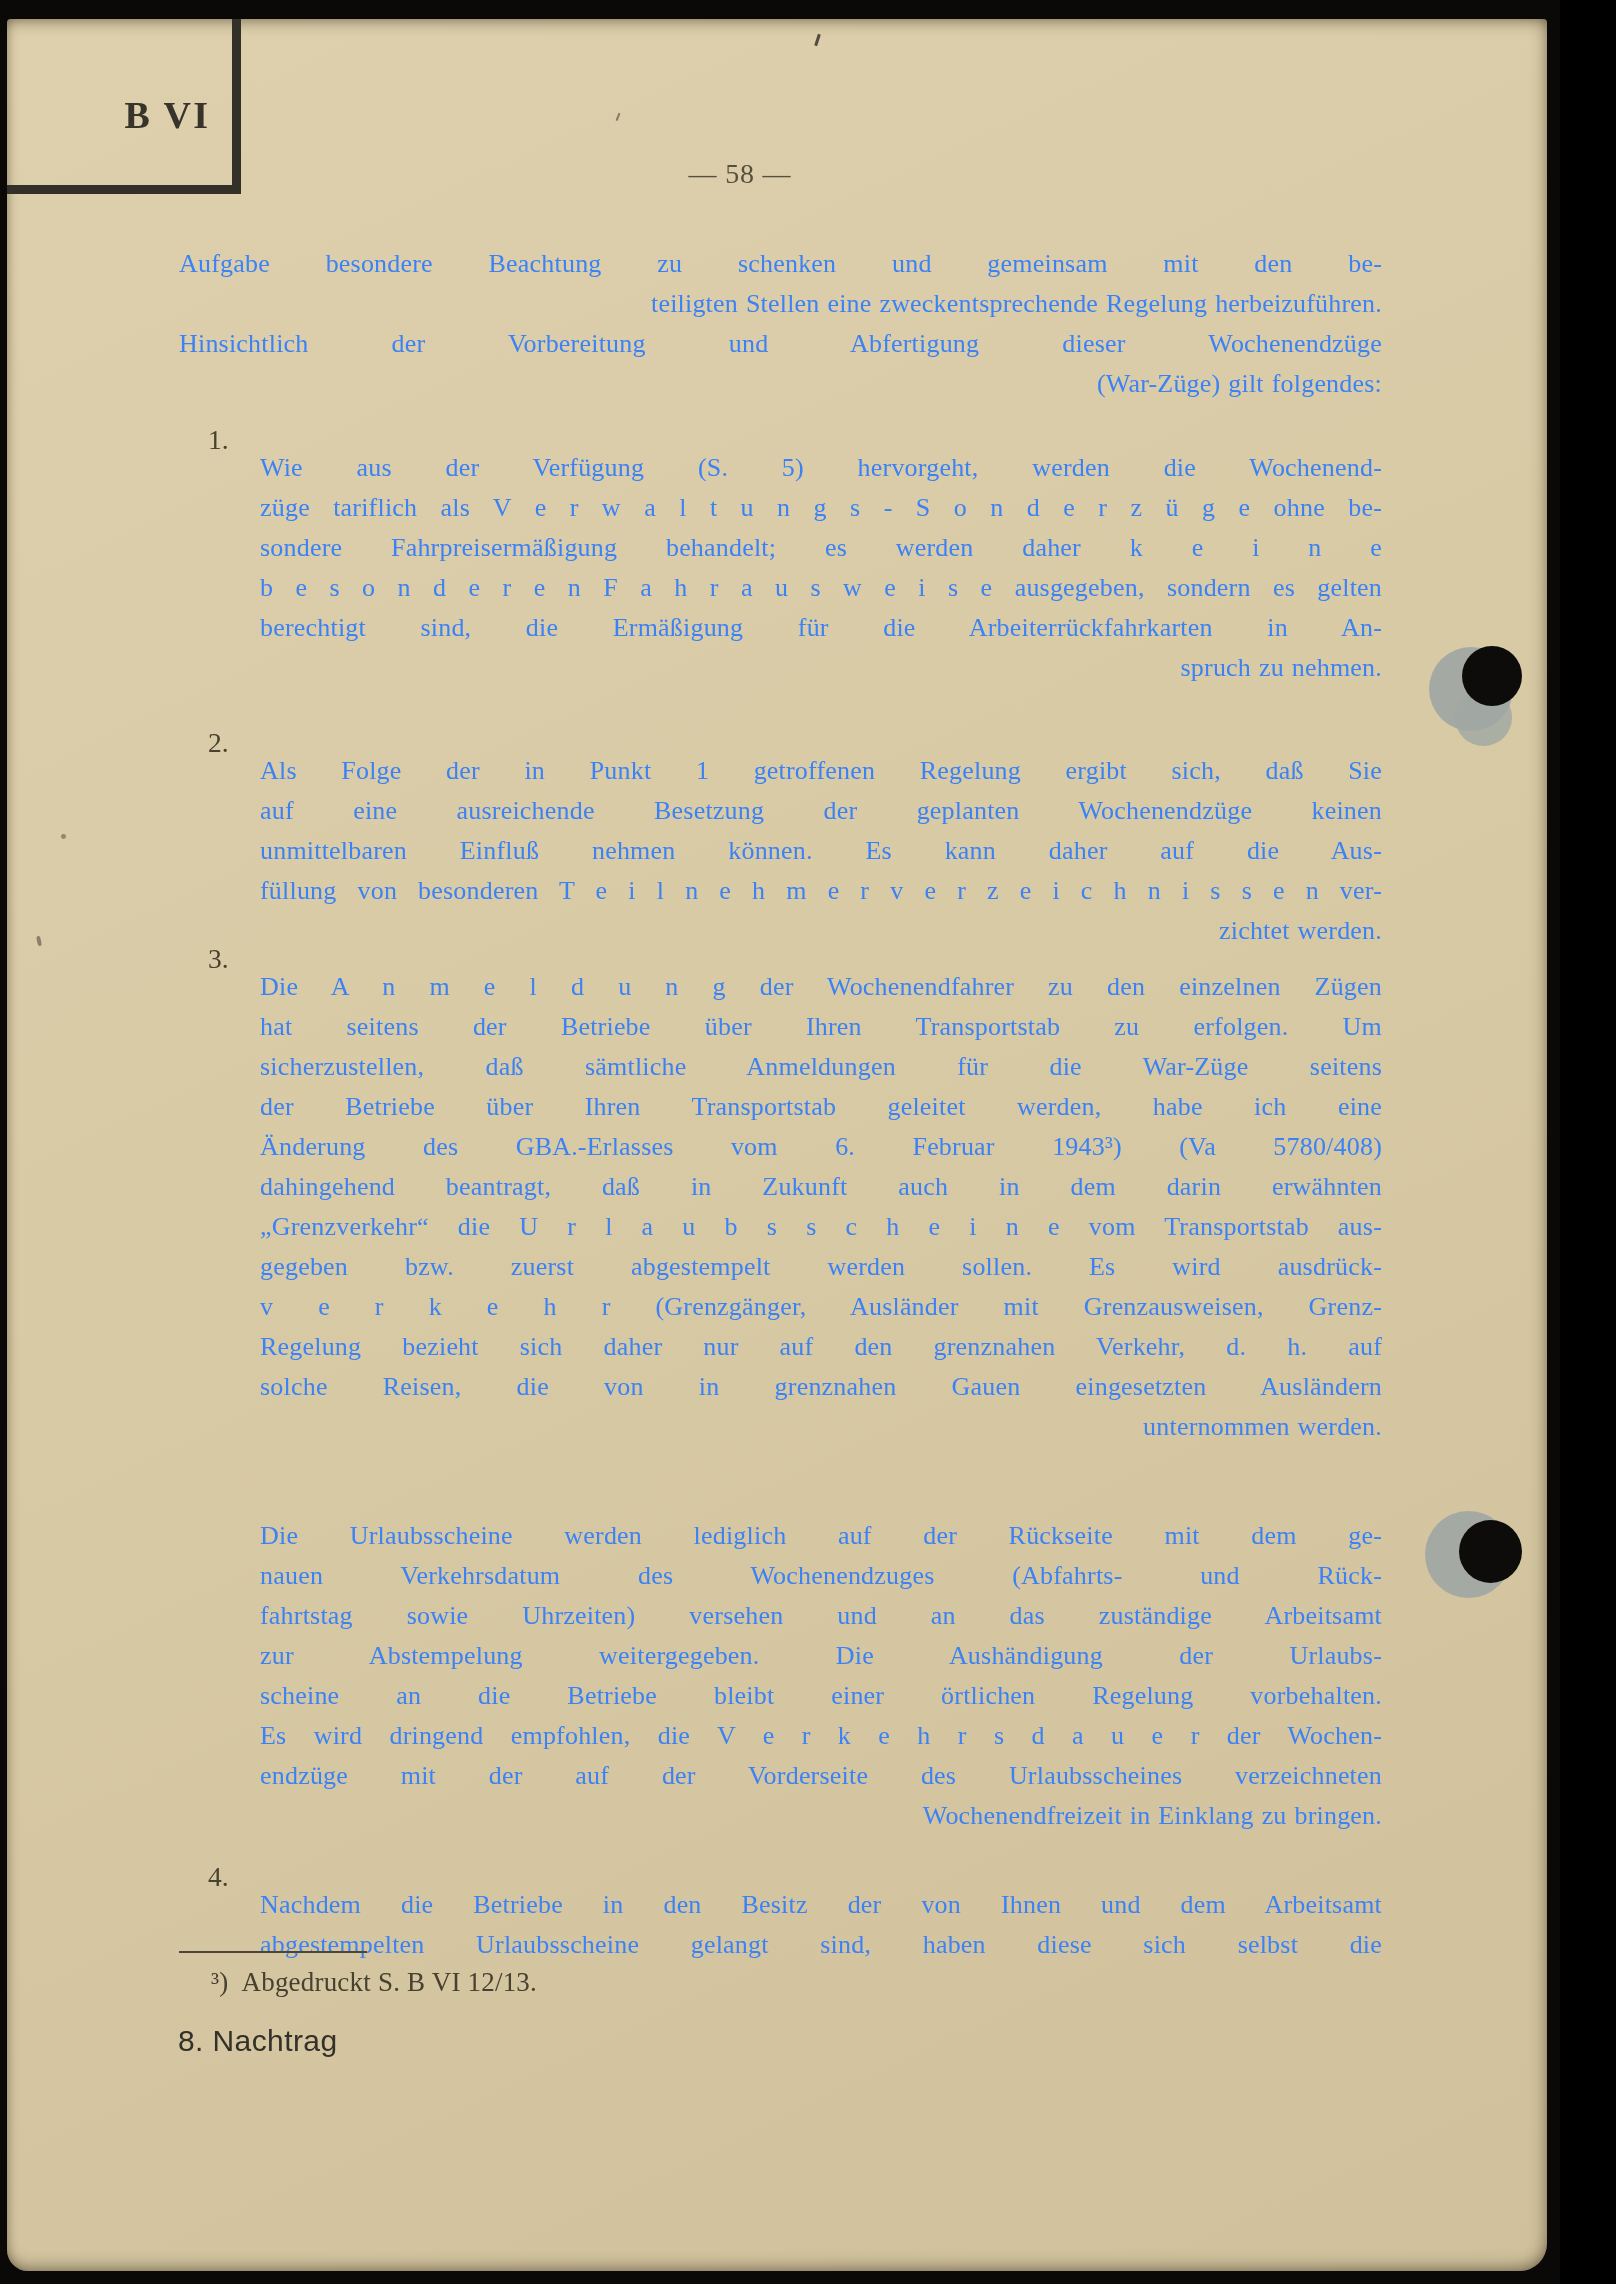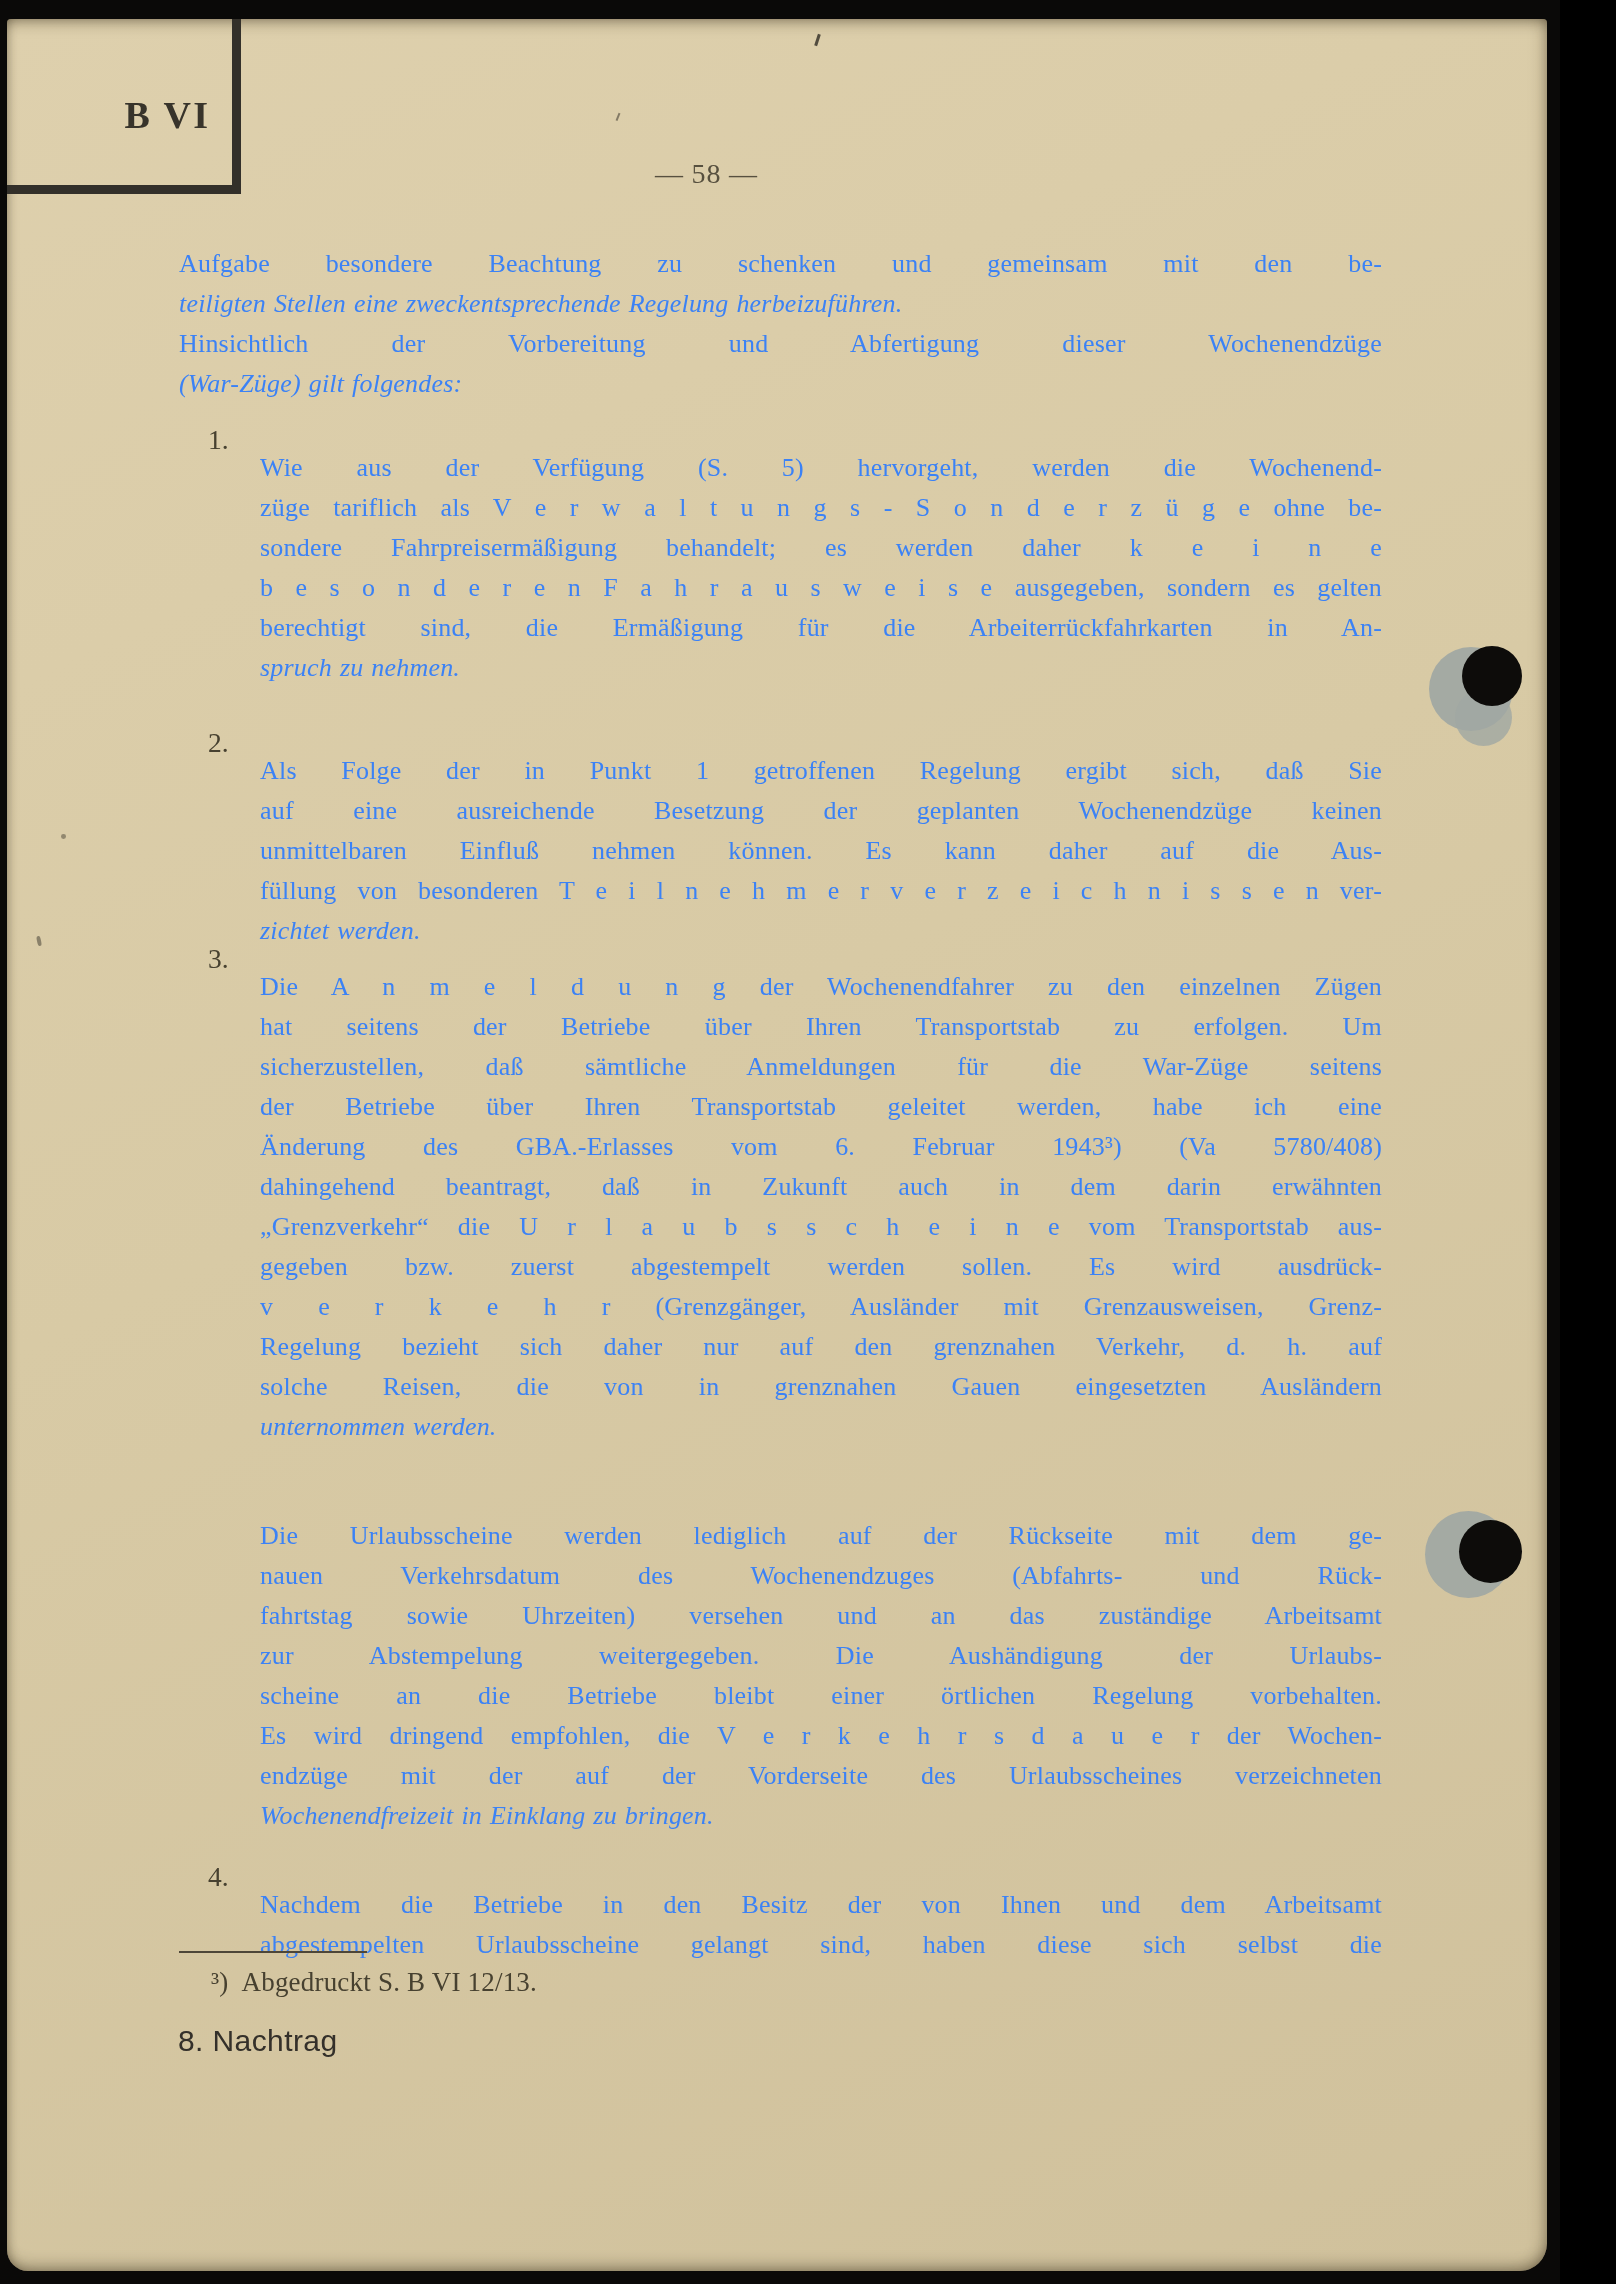--- a/index.html
+++ b/index.html
@@ -20,30 +20,30 @@
   }
   .section-box {
     position:absolute; left:6.5px; top:19.4px; width:225px; height:166px;
     border-right:9px solid #33302a; border-bottom:9px solid #33302a;
   }
   .section-label {
     position:absolute; left:118px; top:74px;
     font-weight:bold; font-size:38px; letter-spacing:2.4px; color:#38342b;
   }
   .page-number {
-    position:absolute; left:655px; top:158px; width:170px; 
+    position:absolute; left:655px; top:158px; width:170px; text-align:center;
     font-size:28px; letter-spacing:0.8px; color:#57503f;
   }
   .block { position:absolute; }
   .line {
     font-size:26px; line-height:40px; color:#3b82f6;
     letter-spacing:0.2px; word-spacing:1.2px;
     text-align:justify; text-align-last:justify;
   }
-  .line.short { text-align:left; text-align-last:auto;font-style:italic; }
+  .line.short { text-align:right; text-align-last:auto; }
   .item { position:absolute; }
   .item .num {
     position:absolute; left:29px; top:0;
     font-size:27.5px; line-height:40px; color:#474130;
   }
   .item .lines { margin-left:81px;margin-top:28px; }
   .rule { position:absolute; height:2.4px; background:#4d4638; }
   .footnote {
     position:absolute; font-size:27px; line-height:37px; color:#474130; letter-spacing:0.2px;
   }

